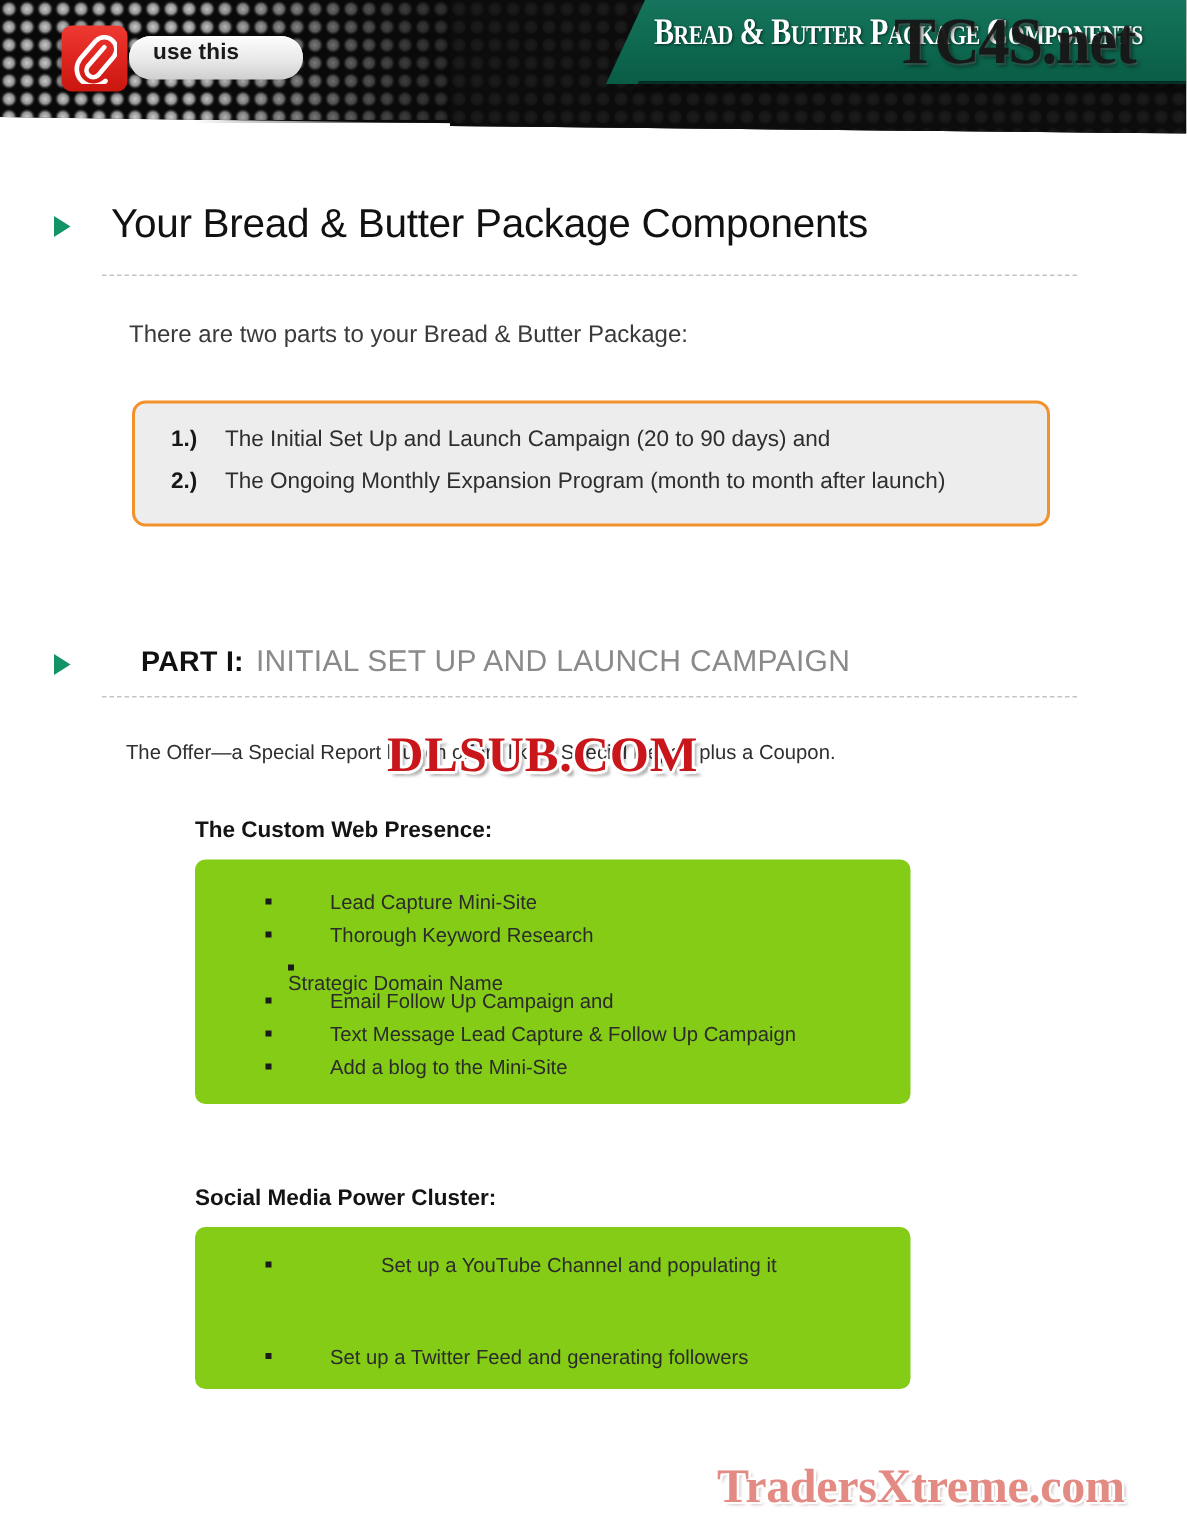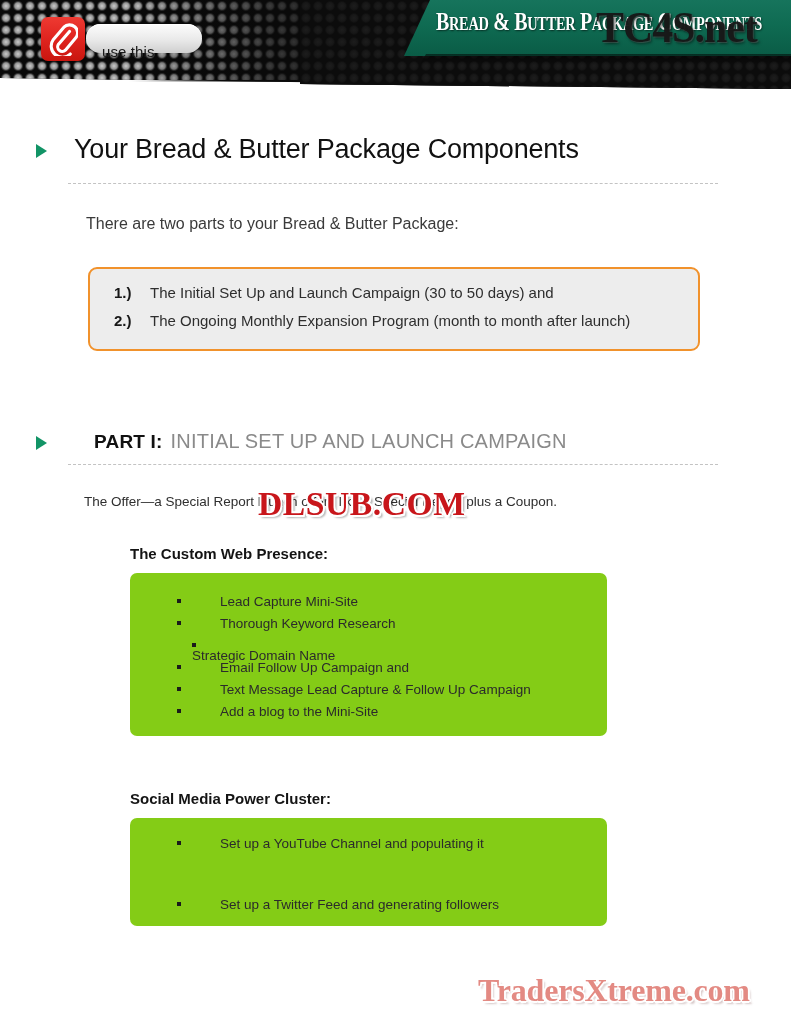--- a/index.html
+++ b/index.html
@@ -81,22 +81,22 @@
     box-shadow:0 1px 3px rgba(0,0,0,.6);
   }
   .clip-square svg{position:absolute;left:7px;top:5px;}
   .use-this-pill{
     position:absolute;left:86px;top:24px;width:116px;height:29px;
     border-radius:15px;
     background:linear-gradient(180deg,#fdfdfd 0%,#e9e9e9 55%,#cfcfcf 100%);
     box-shadow:inset 0 1px 0 #fff;
   }
   .use-this-label{
-    position:absolute;left:102px;top:43px;
-    font-size:15px;font-weight:400;color:#1a1a1a;letter-spacing:.1px;
+    position:absolute;left:102px;top:26px;
+    font-size:15px;font-weight:700;color:#1a1a1a;letter-spacing:.1px;
   }
 
   
   .wm-tc4s{
     position:absolute;left:596px;top:2px;
     font-family:"Liberation Serif","DejaVu Serif",serif;
     font-weight:700;font-size:44px;letter-spacing:-1px;
     color:rgba(22,22,22,.93);
     text-shadow:1px 1px 0 rgba(90,90,90,.45), 2px 2px 3px rgba(0,0,0,.5);
     white-space:nowrap;transform:scaleX(.95);transform-origin:left top;
@@ -235,21 +235,21 @@
   <span class="tri"></span>
   <span class="page-title">Your Bread &amp; Butter Package Components</span>
 </div>
 <div class="dash-rule rule-1"></div>
 
 <div class="intro-text">There are two parts to your Bread &amp; Butter Package:</div>
 
 <div class="orange-box">
   <div class="ob-row ob-row-1">
     <span class="ob-num">1.)</span>
-    <span class="ob-txt">The Initial Set Up and Launch Campaign (30 to 50 days) and</span>
+    <span class="ob-txt">The Initial Set Up and Launch Campaign (20 to 90 days) and</span>
   </div>
   <div class="ob-row ob-row-2">
     <span class="ob-num">2.)</span>
     <span class="ob-txt">The Ongoing Monthly Expansion Program (month to month after launch)</span>
   </div>
 </div>
 
 <div class="part-row">
   <span class="tri"></span>
   <span class="part-label">PART I:</span>
@@ -282,21 +282,21 @@
     <span class="gb-text">Text Message Lead Capture &amp; Follow Up Campaign</span>
   </div>
   <div class="gb-item" style="left:47px;top:130px;width:410px;">
     <span class="gb-bullet"></span>
     <span class="gb-text">Add a blog to the Mini-Site</span>
   </div>
 </div>
 
 <div class="sub-head sub-head-2">Social Media Power Cluster:</div>
 <div class="gray-box gb-2">
-  <div class="gb-item" style="left:47px;top:17px;width:400px;">
+  <div class="gb-item" style="left:47px;top:17px;width:400px;gap:34px;">
     <span class="gb-bullet"></span>
     <span class="gb-text">Set up a YouTube Channel and populating it</span>
   </div>
   <div class="gb-item" style="left:47px;top:78px;width:400px;">
     <span class="gb-bullet"></span>
     <span class="gb-text">Set up a Twitter Feed and generating followers</span>
   </div>
 </div>
 
 <div class="wm-dlsub">DLSUB.COM</div>

